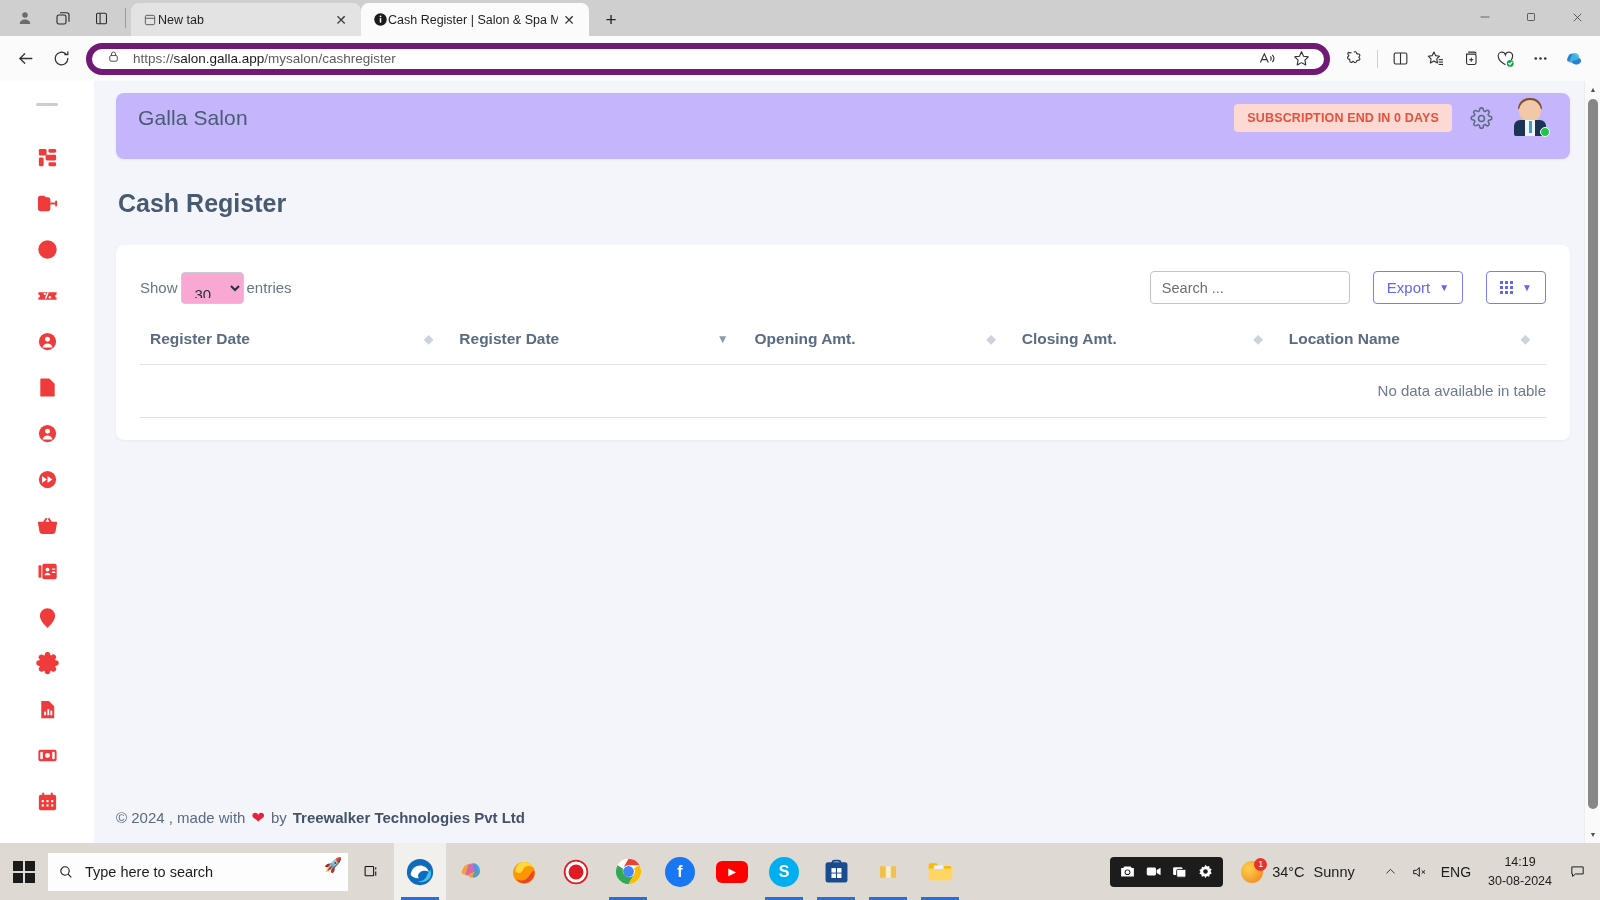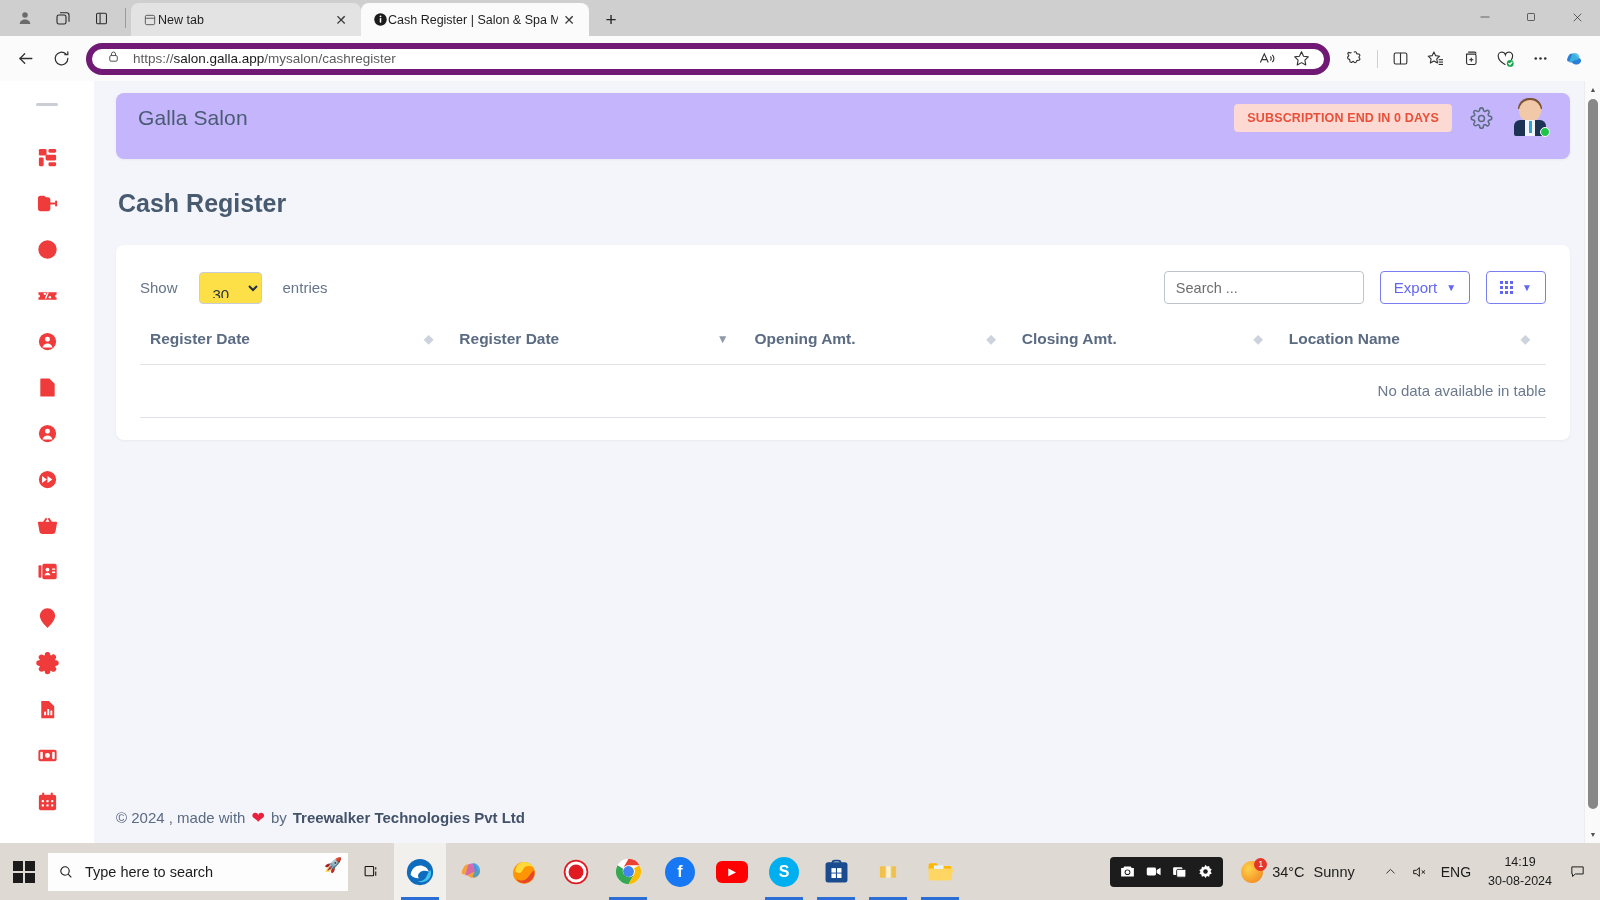--- a/index.html
+++ b/index.html
@@ -88,28 +88,28 @@
   .av-dot { position: absolute; right: 0px; bottom: 1px; width: 10px; height: 10px; border-radius: 50%; background: #1fc44b; border: 1.5px solid #fff; }
 
   .page-title { font-size: 25px; font-weight: 700; color: #475a70; margin: 30px 0 16px 2px; }
 
   .card {
     background: #ffffff; border-radius: 8px; margin-top: 27px; padding: 26px 24px 22px 24px;
     box-shadow: 0 1px 3px rgba(16,24,40,.05);
   }
 
   .card-top { display: flex; align-items: center; }
-  .show-wrap { display: flex; align-items: center; gap: 21px; font-size: 15px; color: #67758a; }
+  .show-wrap { display: flex; align-items: center; gap: 3px; font-size: 15px; color: #67758a; }
   .len-select {
     font-family: "Liberation Sans", sans-serif;
-    font-size: 15px; color: #24303f; background: #fde047;
+    font-size: 15px; color: #24303f; background: #f9a8d4;
     border: 1px solid #c8ccd4; border-radius: 4px;
     padding: 12px 6px 5px 9px; height: 32px; outline: none;
   }
-  .card-top-right { margin-left: auto; display: flex; align-items: center; gap: 16px; }
+  .card-top-right { margin-left: auto; display: flex; align-items: center; gap: 23px; }
   .search-input {
     font-family: "Liberation Sans", sans-serif;
     width: 200px; height: 33px; font-size: 14.5px; color: #333;
     border: 1px solid #bfc4cc; border-radius: 4px; padding: 0 11px; outline: none;
   }
   .search-input::placeholder { color: #6e6e6e; }
   .btn-outline {
     height: 33px; border: 1px solid #7a7ef0; border-radius: 4px; background: #fff;
     color: #6366f1; font-size: 15px; display: flex; align-items: center; gap: 9px;
     padding: 0 13px; font-family: "Liberation Sans", sans-serif;

